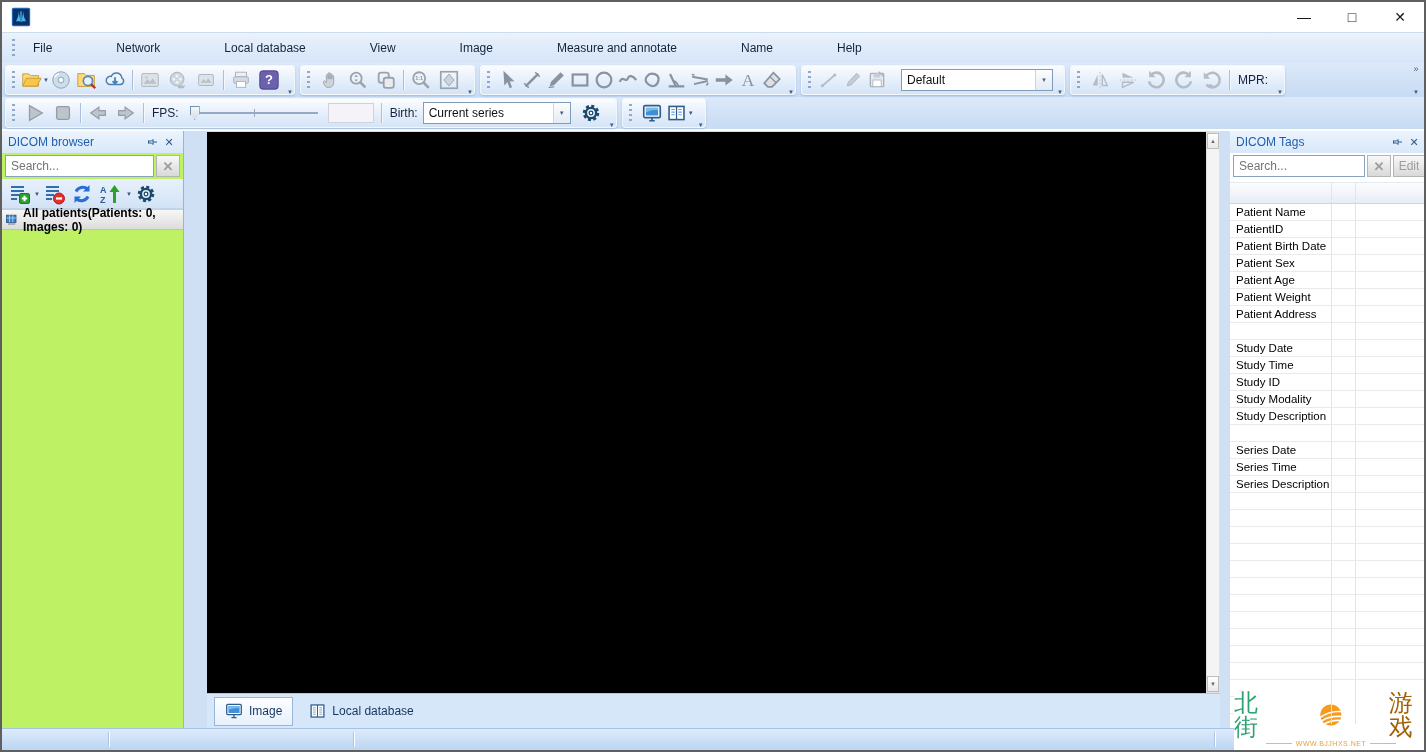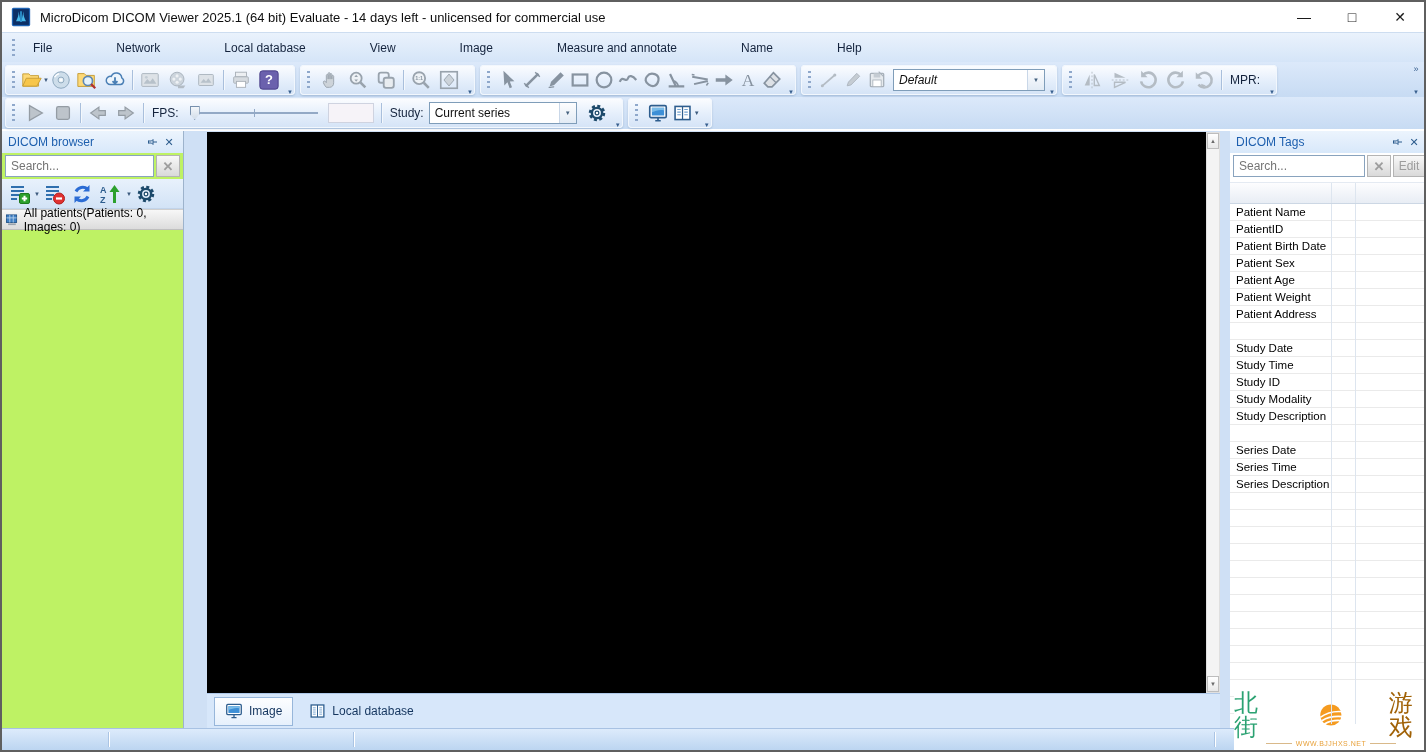--- a/index.html
+++ b/index.html
@@ -57,21 +57,21 @@
   .search-row{display:flex;padding:2px 3px;gap:2px;align-items:stretch;height:26px;}
   .search-input{flex:1;min-width:0;border:1px solid #89a3be;font-size:12px;padding:2px 5px;color:#333;outline:none;
                 font-family:"Liberation Sans",sans-serif;}
   .gray-btn{background:linear-gradient(#f8f8f8,#d9d9d9);border:1px solid #b4b4b4;color:#9d9d9d;
             display:flex;align-items:center;justify-content:center;font-size:13px;font-weight:bold;}
   .lp-toolbar{height:30px;background:linear-gradient(#e8f1fc,#d2e3f6);border-bottom:1px solid #c2d4ea;
               display:flex;align-items:center;padding:0 3px;gap:1px;}
   .lp-tool{width:27px;height:26px;display:flex;align-items:center;justify-content:center;}
   .tree-item{height:21px;display:flex;align-items:center;gap:5px;padding:0 4px;
              background:linear-gradient(#f7f7f7,#dcdcdc);border-top:1px solid #cfcfcf;border-bottom:1px solid #bfbfbf;
-             font-size:12px;color:#000;}
+             font-size:12px;color:#000;font-weight:bold;}
   
   .canvas{position:absolute;left:205px;top:130px;width:999px;height:561px;background:#000;}
   .vscroll{position:absolute;left:1204px;top:130px;width:14px;height:561px;background:#f4f4f4;border:1px solid #e0e0e0;}
   .sb-btn{position:absolute;left:0;width:12px;height:16px;background:linear-gradient(#ffffff,#e8e8e8);
           border:1px solid #bdbdbd;display:flex;align-items:center;justify-content:center;font-size:6px;color:#6b6b6b;}
   .sb-up{top:0;} .sb-down{bottom:0;}
   .tabbar{position:absolute;left:205px;top:691px;width:1013px;height:35px;background:#d7e7fa;
           border-top:1px solid #aec8e8;display:flex;align-items:center;padding:2px 2px 2px 7px;gap:6px;}
   .tab{display:flex;align-items:center;gap:6px;font-size:12px;color:#14355e;padding:5px 10px;height:29px;}
   .tab.active{background:linear-gradient(#fdfeff,#e6f0fc);border:1px solid #97b6da;}
@@ -104,21 +104,20 @@
 
   <div class="titlebar">
     <span class="app-icon">
       <svg width="20" height="20" viewBox="0 0 24 24">
           <rect x="1" y="1" width="22" height="22" rx="2" fill="#1e63b4"></rect>
           <rect x="2.5" y="2.5" width="19" height="19" fill="#0c2f66"></rect>
           <path d="M9 5c.5 5-1.5 9-3 12h5.5zM15 5c-.5 5 1.5 9 3 12h-5.5z" fill="#45b7e8"></path>
           <path d="M11 5h2v13h-2z" fill="#2e9ad6"></path>
         </svg>
     </span>
-    <span class="title-text">MicroDicom DICOM Viewer 2025.1 (64 bit) Evaluate - 14 days left - unlicensed for commercial use</span>
     <div class="win-controls">
       <div class="win-btn">—</div>
       <div class="win-btn">□</div>
       <div class="win-btn">✕</div>
     </div>
   </div>
 
   <div class="menubar">
     <span class="grip"></span>
     <div class="menu-items">
@@ -329,21 +328,21 @@
           </svg>
       </div>
       <div class="tb-btn narrow">
         <svg width="20" height="20" viewBox="0 0 24 24">
             <rect x="4" y="4" width="16" height="16" rx="1" fill="#e6eaee" stroke="#a8b1ba" stroke-width="1.6"></rect>
             <rect x="8" y="4" width="8" height="5" fill="#c5ccd3"></rect>
             <rect x="7" y="12" width="10" height="8" fill="#fff" stroke="#a8b1ba"></rect>
             <path d="M14 2l6 6" stroke="#a8b1ba" stroke-width="1.4"></path>
           </svg>
       </div>
-      <div class="combo" style="width:152px;margin-left:4px;font-style:italic;">
+      <div class="combo" style="width:152px;margin-left:12px;">
         <span>Default</span>
         <span class="dd">▼</span>
       </div>
       <span class="tb-chevron">▼</span>
     </div>
 
     <div class="tb-group">
       <span class="grip"></span>
       <div class="tb-btn">
         <svg width="22" height="22" viewBox="0 0 24 24">
@@ -421,21 +420,21 @@
       </div>
       <span class="tb-sep"></span>
       <span class="tb-label">FPS:</span>
       <div class="slider">
         <div class="track"></div>
         <div class="tick"></div>
         <div class="thumb"></div>
       </div>
       <div class="fps-box"></div>
       <span class="tb-sep"></span>
-      <span class="tb-label">Study:</span>
+      <span class="tb-label">Birth:</span>
       <div class="combo" style="width:148px;">
         <span>Current series</span>
         <span class="dd">▼</span>
       </div>
       <div class="tb-btn" style="margin-left:6px;">
         <svg width="22" height="22" viewBox="0 0 24 24">
             <circle cx="12" cy="12" r="7" fill="none" stroke="#1d4a6b" stroke-width="4" stroke-dasharray="3 2.4"></circle>
             <circle cx="12" cy="12" r="5.6" fill="none" stroke="#1d4a6b" stroke-width="2.6"></circle>
             <circle cx="12" cy="12" r="2" fill="#fff" stroke="#1d4a6b" stroke-width="1.4"></circle>
           </svg>

